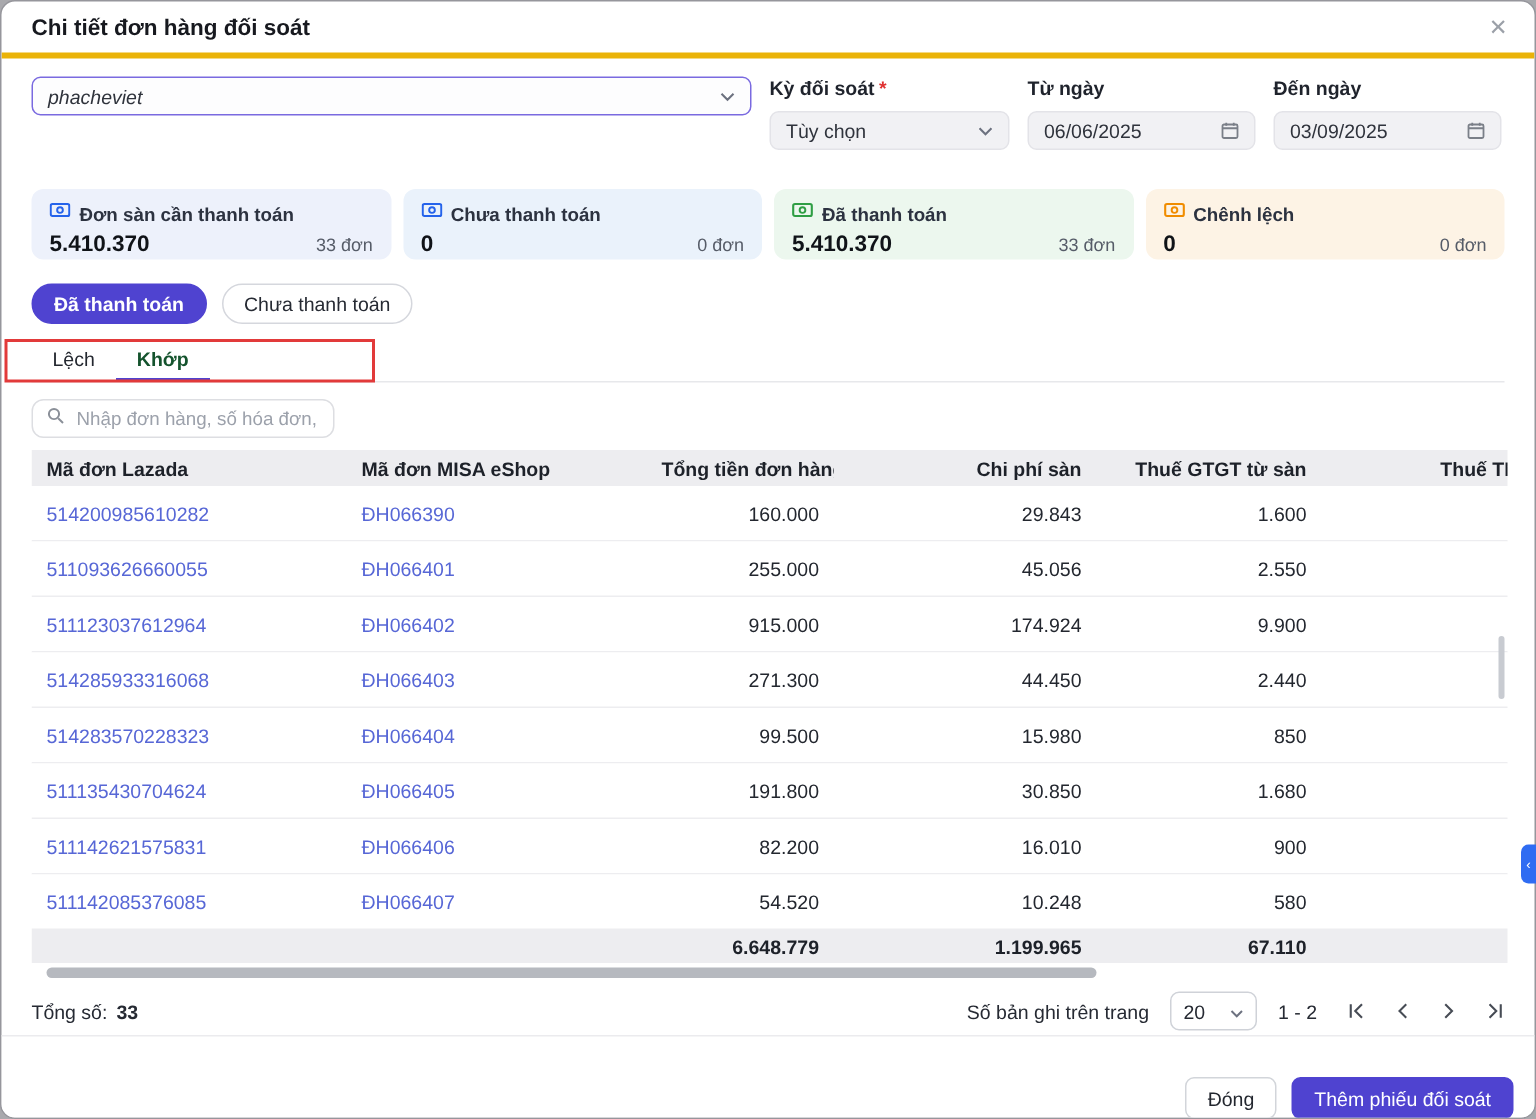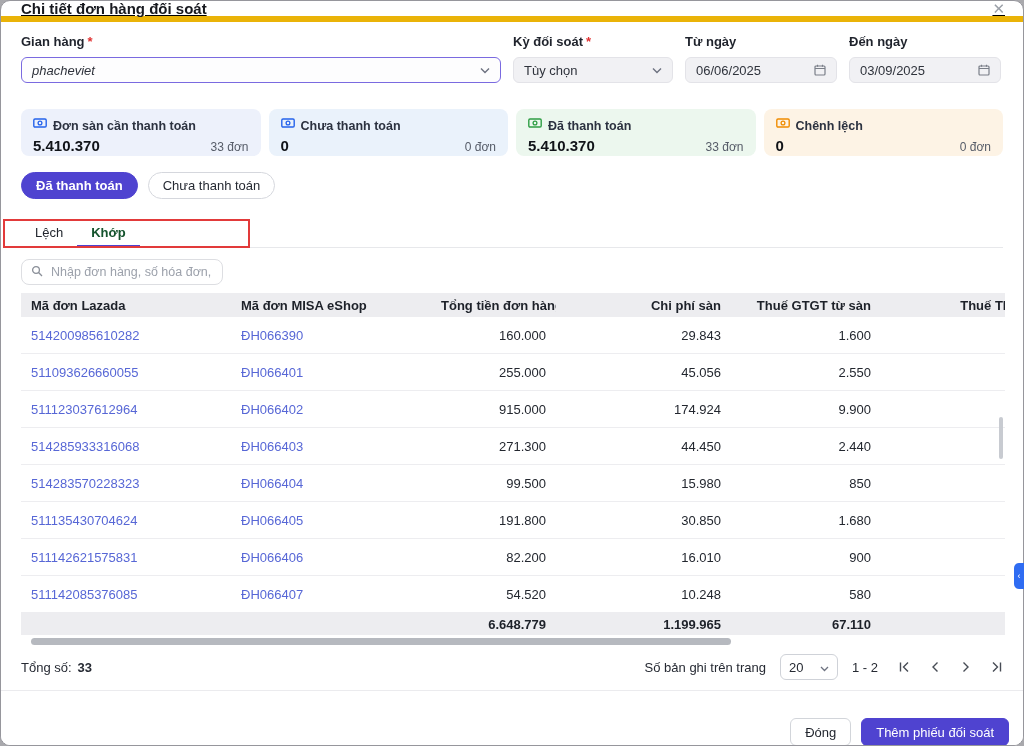--- a/index.html
+++ b/index.html
@@ -10,22 +10,22 @@
     font-family:"Liberation Sans", sans-serif;
     overflow:hidden;
   }
   .modal {
     position:absolute; inset:0;
     background:#fff; border-radius:10px; border:1px solid #96969c;
     overflow:hidden;
   }
   
   .modal-header {
-    height:21px; display:flex; justify-content:space-between; align-items:center;
-    padding:0 14px 0 20px; border-bottom:6px solid #eab308;text-decoration:underline;
+    height:38px; display:flex; justify-content:space-between; align-items:center;
+    padding:0 14px 0 20px; border-bottom:4px solid #eab308;
   }
   .modal-title { font-size:15px; font-weight:700; color:#17191f; margin:0; }
   .close-btn { background:none; border:none; font-size:15px; color:#9ba0a8; cursor:pointer; line-height:1; padding:4px; }
 
   .modal-body { padding:0 20px; }
 
   
   .filters { display:flex; gap:12px; margin-top:12px; }
   .field .flabel { font-size:13px; font-weight:700; color:#1f232c; margin-bottom:7px; line-height:16px; }
   .req { color:#e03131; margin-left:3px; font-weight:700; }
@@ -55,21 +55,21 @@
 
   
   .pills { display:flex; gap:10px; margin-top:16px; }
   .pill {
     height:27px; padding:0 14px; border-radius:999px; font-size:13px;
     display:flex; align-items:center; border:1px solid #d5d7dd; background:#fff; color:#262a33; cursor:pointer;
   }
   .pill.active { background:#4f43d0; color:#fff; border-color:#4f43d0; font-weight:600; }
 
   
-  .tabs-wrap { position:relative; margin-top:23px; display:flex; border-bottom:1px solid #e7e8eb; }
+  .tabs-wrap { position:relative; margin-top:13px; display:flex; border-bottom:1px solid #e7e8eb; }
   .tab { padding:3px 14px 6px; font-size:13px; color:#23272f; cursor:pointer; line-height:16px; }
   .tab.active { color:#14532d; font-weight:700; box-shadow:inset 0 -2px 0 #4f43d0; }
   .red-annotation {
     position:absolute; left:-18px; top:-3px; width:247px; height:29px;
     border:2px solid #e23a3a; pointer-events:none; z-index:5;
   }
 
   
   .search-box {
     margin-top:11px; width:202px; height:26px; border:1px solid #dddee2; border-radius:8px;
@@ -132,21 +132,20 @@
 
   <div class="modal-header">
     <h1 class="modal-title">Chi tiết đơn hàng đối soát</h1>
     <button class="close-btn">✕</button>
   </div>
 
   <div class="modal-body">
 
     <div class="filters">
       <div class="field f-store">
-        <div class="flabel"><span>Gian hàng</span><span class="req">*</span></div>
         <div class="control">
           <span>phacheviet</span>
           <span class="chev">
             <svg width="10" height="7" viewBox="0 0 10 7">
                 <path d="M1 1.5l4 4 4-4" fill="none" stroke="#6d7280" stroke-width="1.4"></path>
               </svg>
           </span>
         </div>
       </div>
       <div class="field f-period">

